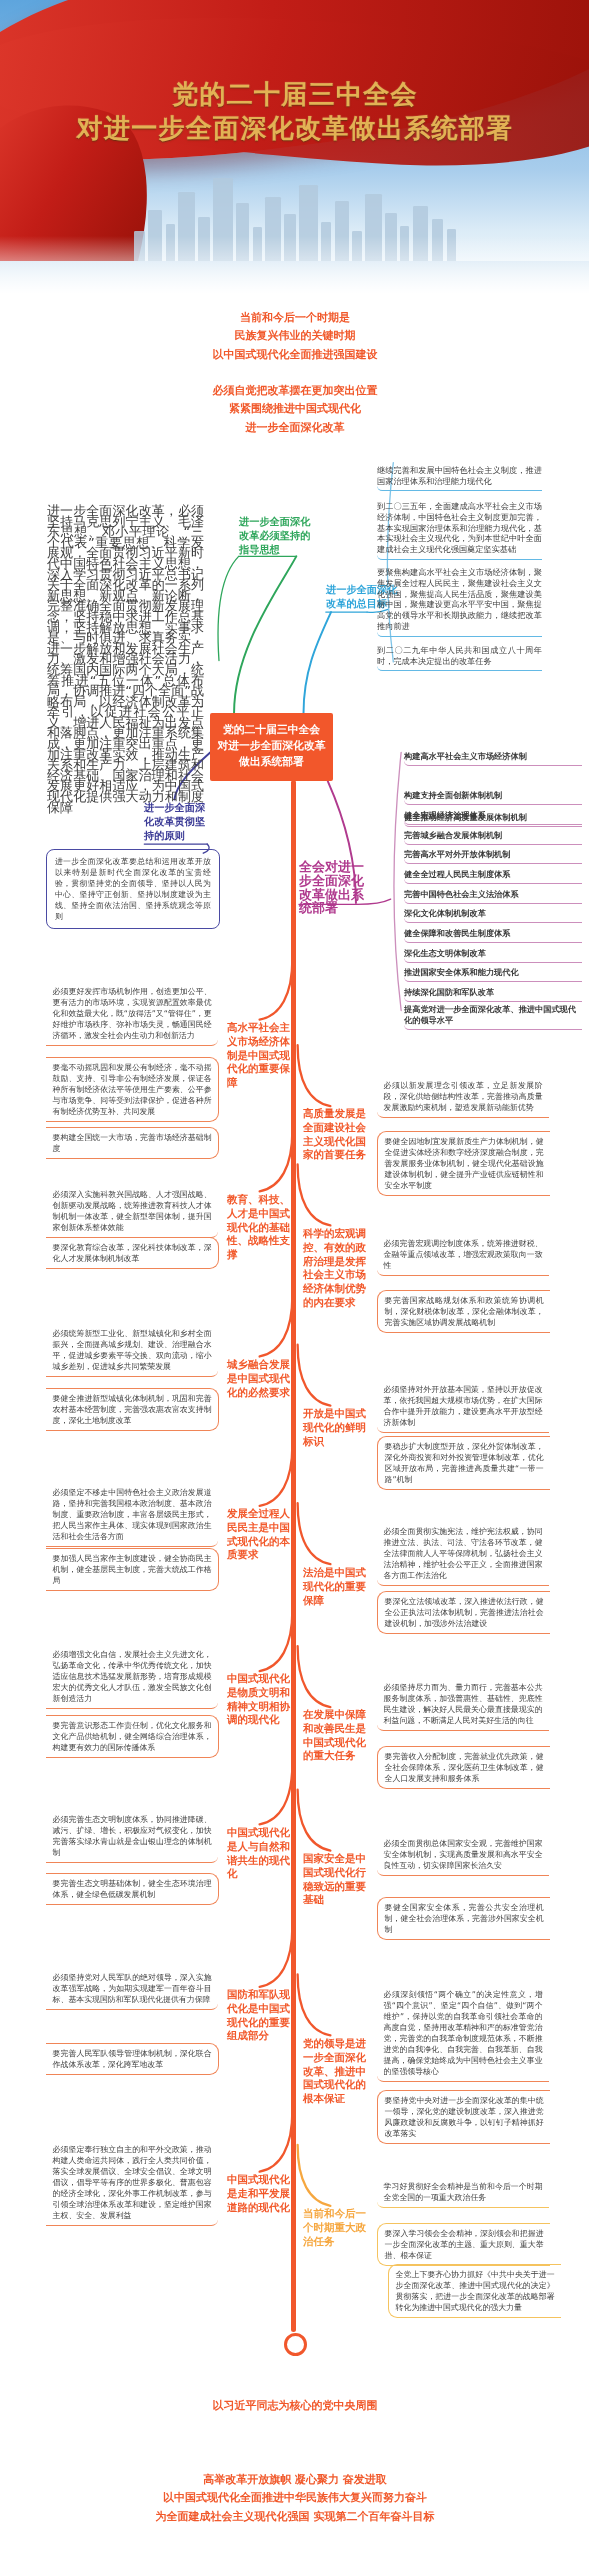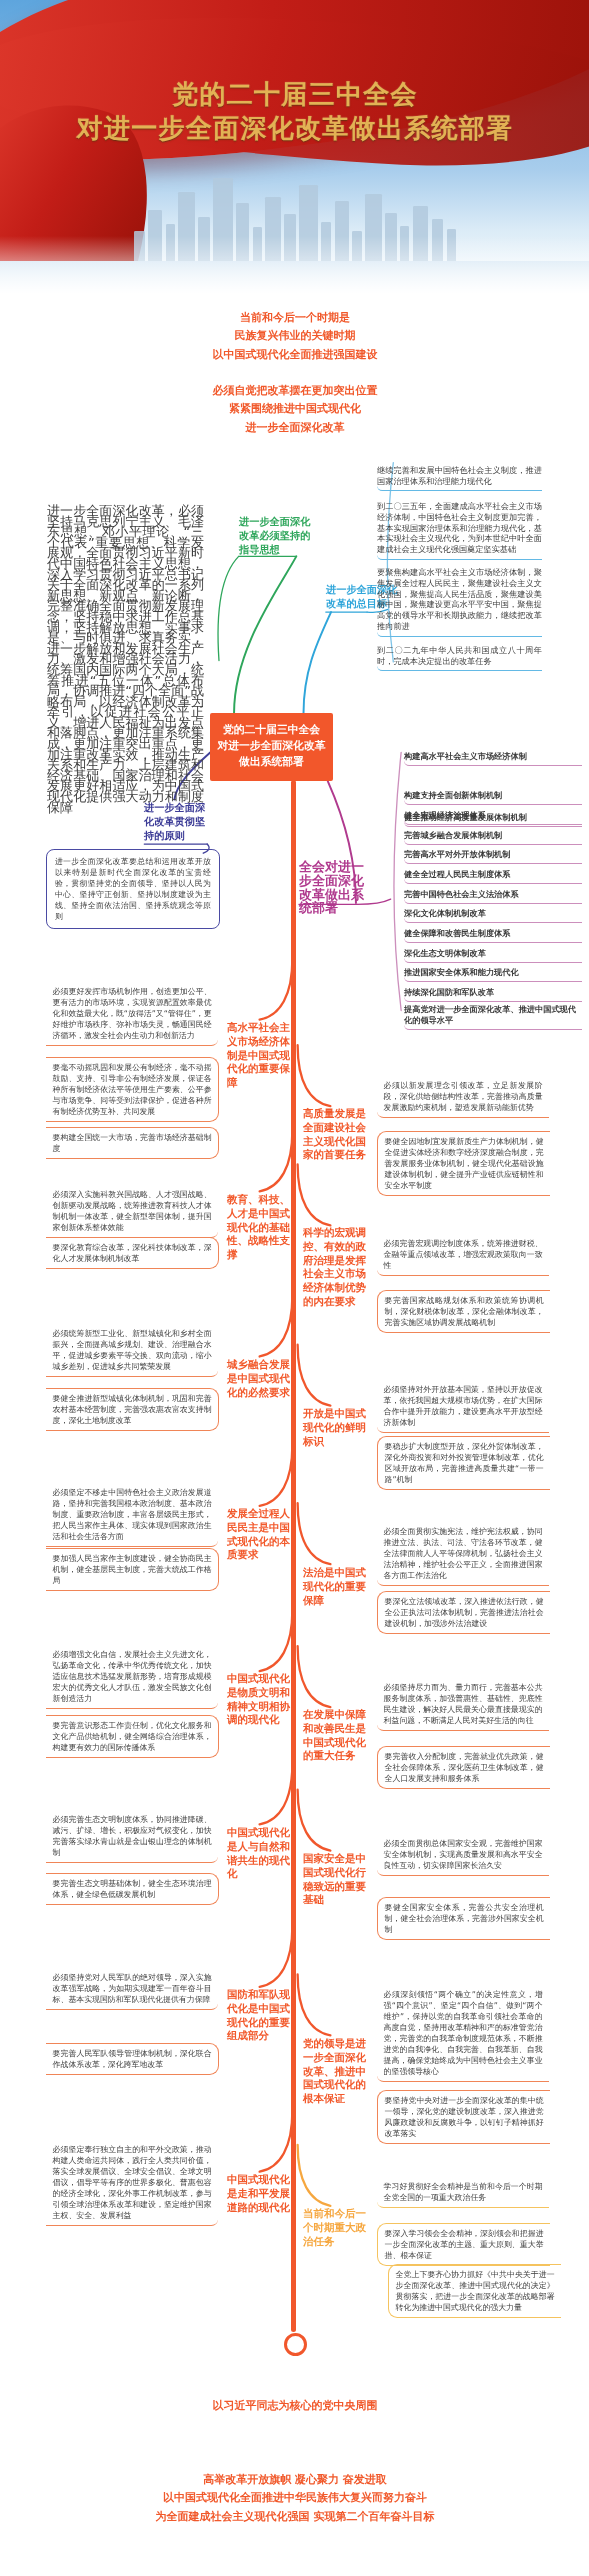--- a/index.html
+++ b/index.html
@@ -175,21 +175,21 @@
     <div class="tl-lbl sideL" style="top: 1021px;">高水平社会主义市场经济体制是中国式现代化的重要保障</div>
     <div class="tl-box sideL note" style="top: 982px;">必须更好发挥市场机制作用，创造更加公平、更有活力的市场环境，实现资源配置效率最优化和效益最大化，既“放得活”又“管得住”，更好维护市场秩序、弥补市场失灵，畅通国民经济循环，激发全社会内生动力和创新活力</div>
     <div class="tl-box sideL full" style="top: 1057px;">要毫不动摇巩固和发展公有制经济，毫不动摇鼓励、支持、引导非公有制经济发展，保证各种所有制经济依法平等使用生产要素、公平参与市场竞争、同等受到法律保护，促进各种所有制经济优势互补、共同发展</div>
     <div class="tl-box sideL full" style="top: 1127px;">要构建全国统一大市场，完善市场经济基础制度</div>
     <div class="tl-lbl sideR" style="top: 1107px;">高质量发展是全面建设社会主义现代化国家的首要任务</div>
     <div class="tl-box sideR note" style="top: 1076px;">必须以新发展理念引领改革，立足新发展阶段，深化供给侧结构性改革，完善推动高质量发展激励约束机制，塑造发展新动能新优势</div>
     <div class="tl-box sideR full" style="top: 1131px;">要健全因地制宜发展新质生产力体制机制，健全促进实体经济和数字经济深度融合制度，完善发展服务业体制机制，健全现代化基础设施建设体制机制，健全提升产业链供应链韧性和安全水平制度</div>
     <div class="tl-lbl sideL" style="top: 1193px;">教育、科技、人才是中国式现代化的基础性、战略性支撑</div>
     <div class="tl-box sideL note" style="top: 1185px;">必须深入实施科教兴国战略、人才强国战略、创新驱动发展战略，统筹推进教育科技人才体制机制一体改革，健全新型举国体制，提升国家创新体系整体效能</div>
     <div class="tl-box sideL full" style="top: 1237px;">要深化教育综合改革，深化科技体制改革，深化人才发展体制机制改革</div>
-    <div class="tl-lbl sideR" style="top: 1227px; font-family: Liberation Mono, monospace;">科学的宏观调控、有效的政府治理是发挥社会主义市场经济体制优势的内在要求</div>
+    <div class="tl-lbl sideR" style="top: 1227px;">科学的宏观调控、有效的政府治理是发挥社会主义市场经济体制优势的内在要求</div>
     <div class="tl-box sideR note" style="top: 1234px;">必须完善宏观调控制度体系，统筹推进财税、金融等重点领域改革，增强宏观政策取向一致性</div>
     <div class="tl-box sideR full" style="top: 1290px;">要完善国家战略规划体系和政策统筹协调机制，深化财税体制改革，深化金融体制改革，完善实施区域协调发展战略机制</div>
     <div class="tl-lbl sideL" style="top: 1358px;">城乡融合发展是中国式现代化的必然要求</div>
     <div class="tl-box sideL note" style="top: 1324px;">必须统筹新型工业化、新型城镇化和乡村全面振兴，全面提高城乡规划、建设、治理融合水平，促进城乡要素平等交换、双向流动，缩小城乡差别，促进城乡共同繁荣发展</div>
     <div class="tl-box sideL full" style="top: 1388px;">要健全推进新型城镇化体制机制，巩固和完善农村基本经营制度，完善强农惠农富农支持制度，深化土地制度改革</div>
     <div class="tl-lbl sideR" style="top: 1407px;">开放是中国式现代化的鲜明标识</div>
     <div class="tl-box sideR note" style="top: 1380px;">必须坚持对外开放基本国策，坚持以开放促改革，依托我国超大规模市场优势，在扩大国际合作中提升开放能力，建设更高水平开放型经济新体制</div>
     <div class="tl-box sideR full" style="top: 1436px;">要稳步扩大制度型开放，深化外贸体制改革，深化外商投资和对外投资管理体制改革，优化区域开放布局，完善推进高质量共建“一带一路”机制</div>
     <div class="tl-lbl sideL" style="top: 1507px;">发展全过程人民民主是中国式现代化的本质要求</div>
     <div class="tl-box sideL note" style="top: 1483px;">必须坚定不移走中国特色社会主义政治发展道路，坚持和完善我国根本政治制度、基本政治制度、重要政治制度，丰富各层级民主形式，把人民当家作主具体、现实体现到国家政治生活和社会生活各方面</div>

